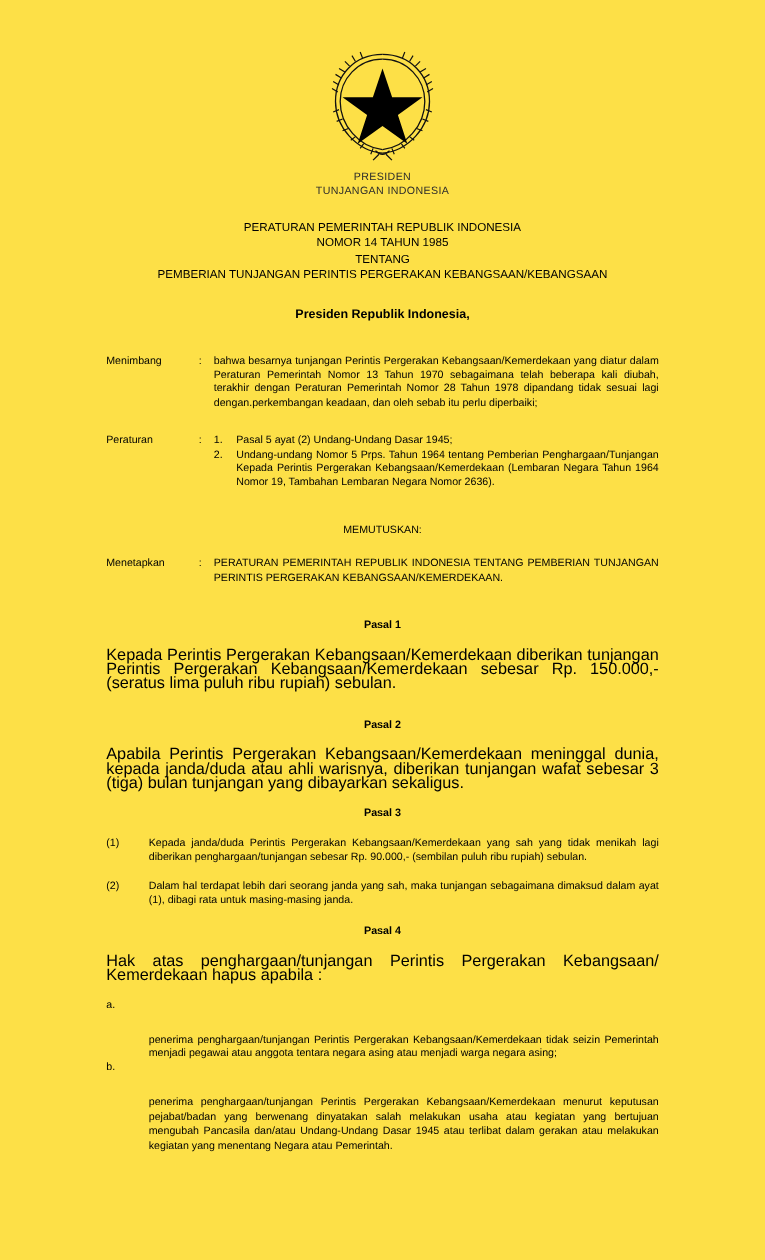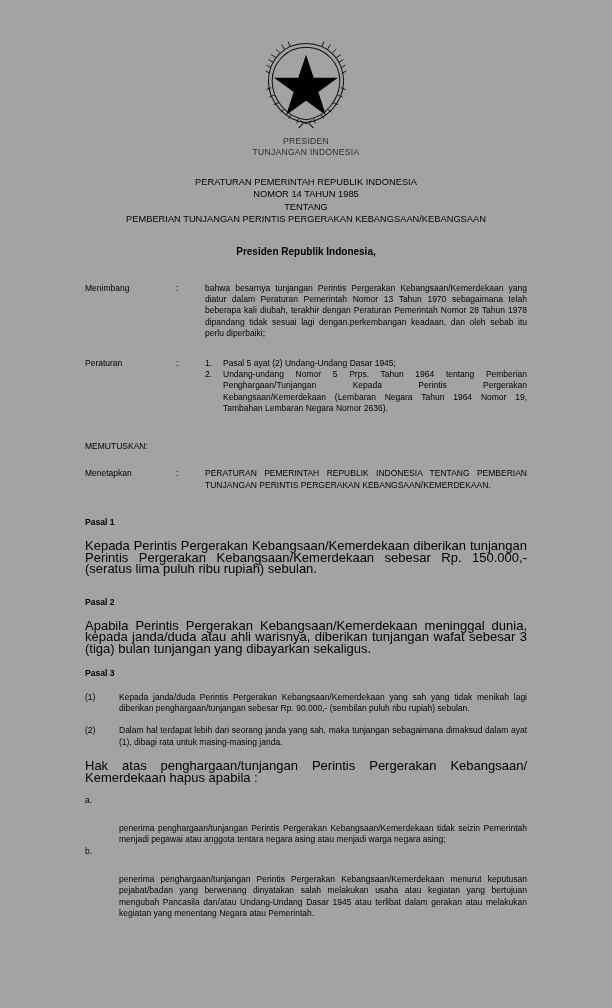--- a/index.html
+++ b/index.html
@@ -11,21 +11,21 @@
     width: 612px;
     height: 1008px;
     font-family: "Liberation Sans", sans-serif;
     color: #000000;
     overflow: hidden;
   }
   .page {
     position: relative;
     width: 612px;
     height: 1008px;
-    background: #a3a3a3;
+    background: #fde047;
     box-sizing: border-box;
     padding: 0 85px;
   }
 
   
   .emblem-block {
     padding-top: 36px;
     text-align: center;
   }
   .emblem {
@@ -63,21 +63,20 @@
   .body-text {
     font-size: 13px;
     line-height: 11.4px;
     text-align: justify;
   }
 
   
   .row {
     display: flex;
     align-items: flex-start;
-    gap: 17px;
   }
   .row .label {
     width: 74px;
     flex: 0 0 74px;
     font-size: 8.5px;
     line-height: 11.4px;
   }
   .row .colon {
     width: 12px;
     flex: 0 0 12px;
@@ -104,29 +103,29 @@
     width: 18px;
     flex: 0 0 18px;
   }
   .num-item .txt {
     flex: 1 1 auto;
     text-align: justify;
   }
 
   .memutuskan {
     margin-top: 26px;
-    text-align: left;
+    text-align: center;
     font-size: 8.5px;
     line-height: 11.4px;
   }
   .m-menetapkan { margin-top: 16px; }
 
   
   .pasal-head {
-    text-align: left;
+    text-align: center;
     font-weight: bold;
     font-size: 8.6px;
     line-height: 11.4px;
   }
   .p-gap-lg { margin-top: 26px; }
   .p-gap-md { margin-top: 22px; }
   .p-gap-sm { margin-top: 14px; }
   .para { margin-top: 12px; }
 
   
@@ -251,20 +250,21 @@
     <div class="ayat">
       <div class="mark">(1)</div>
       <div class="txt">Kepada janda/duda Perintis Pergerakan Kebangsaan/Kemerdekaan yang sah yang tidak menikah lagi diberikan penghargaan/tunjangan sebesar Rp. 90.000,- (sembilan puluh ribu rupiah) sebulan.</div>
     </div>
     <div class="ayat">
       <div class="mark">(2)</div>
       <div class="txt">Dalam hal terdapat lebih dari seorang janda yang sah, maka tunjangan sebagaimana dimaksud dalam ayat (1), dibagi rata untuk masing-masing janda.</div>
     </div>
   </div>
 
+  <div class="pasal-head p-gap-sm">Pasal 4</div>
   <div class="body-text para">Hak atas penghargaan/tunjangan Perintis Pergerakan Kebangsaan/ Kemerdekaan hapus apabila :</div>
   <div class="para">
     <div class="letter">
       <div class="mark">a.</div>
       <div class="txt">penerima penghargaan/tunjangan Perintis Pergerakan Kebangsaan/Kemerdekaan tidak seizin Pemerintah menjadi pegawai atau anggota tentara negara asing atau menjadi warga negara asing;</div>
     </div>
     <div class="letter">
       <div class="mark">b.</div>
       <div class="txt">penerima penghargaan/tunjangan Perintis Pergerakan Kebangsaan/Kemerdekaan menurut keputusan pejabat/badan yang berwenang dinyatakan salah melakukan usaha atau kegiatan yang bertujuan mengubah Pancasila dan/atau Undang-Undang Dasar 1945 atau terlibat dalam gerakan atau melakukan kegiatan yang menentang Negara atau Pemerintah.</div>
     </div>

